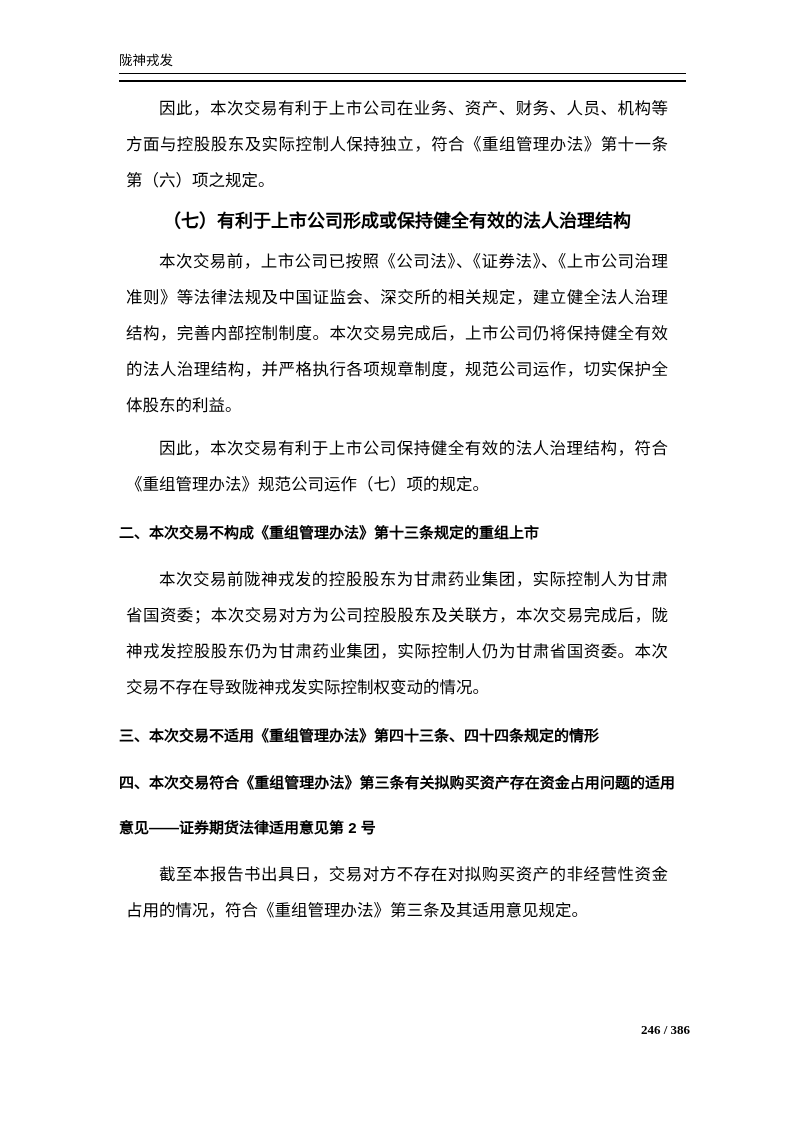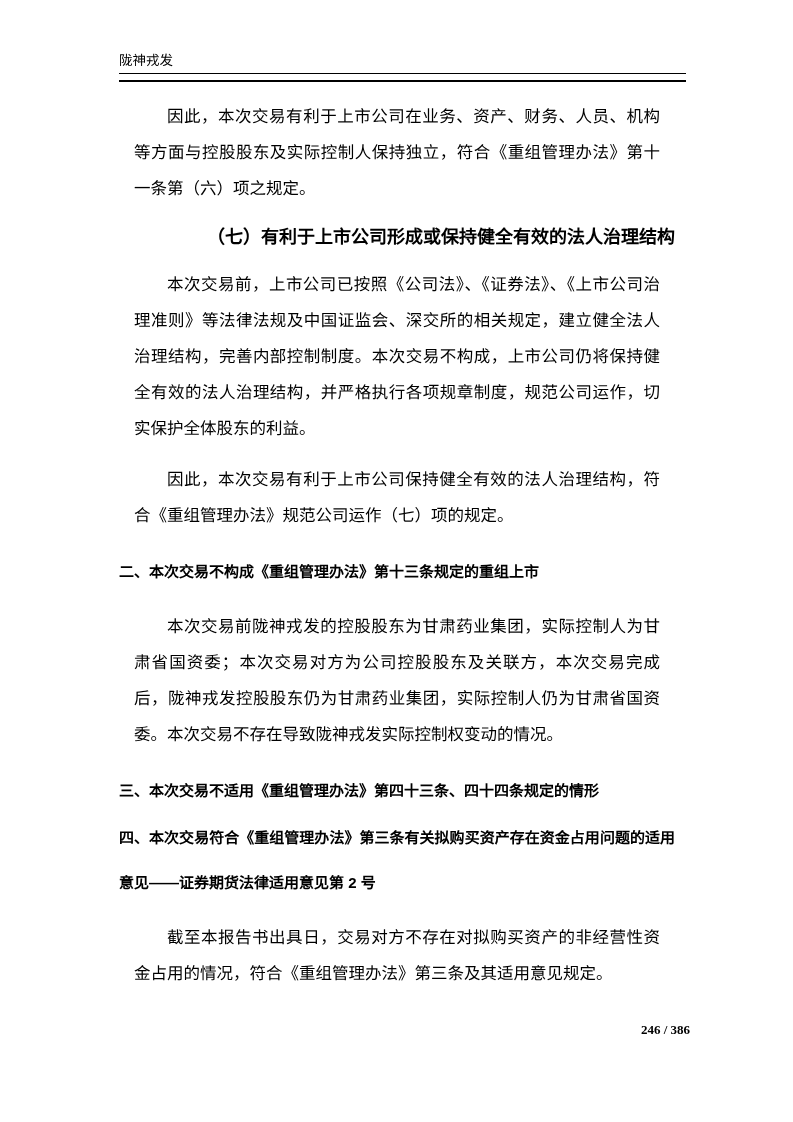--- a/index.html
+++ b/index.html
@@ -43,41 +43,41 @@
   }
   
   .content {
     position: absolute;
     left: 119px;
     width: 556px;
     top: 84px;
     text-align: justify;
   }
   .para {
-    margin: 15px;
+    margin: 7px;
     font-size: 16.5px;
     line-height: 36px;
     text-indent: 2em;
     font-family: "Liberation Serif", "DejaVu Serif", serif;
   }
   .heading-1 {
     font-family: "Liberation Sans", "DejaVu Sans", sans-serif;
     font-weight: bold;
     font-size: 15px;
     line-height: 45px;
     margin: 2px 0 2px 0;
     text-align: justify;
   }
   .heading-2 {
-    font-family: Liberation Serif, serif;
+    font-family: Liberation Mono, monospace;
     font-weight: bold;
     font-size: 18px;
     line-height: 30px;
     margin: 8px 0 6px 0;
-    text-align: right;
+    text-align: center;
   }
   
   .page-footer {
     position: absolute;
     top: 1020px;
     right: 103px;
     font-family: "Liberation Serif", "DejaVu Serif", serif;
     font-weight: bold;
     font-size: 13px;
     line-height: 20px;
@@ -93,21 +93,21 @@
       <span class="header-left">陇神戎发</span>
     </div>
     <div class="header-rule"></div>
   </div>
 
   <div class="content">
     <p class="para">因此，本次交易有利于上市公司在业务、资产、财务、人员、机构等方面与控股股东及实际控制人保持独立，符合《重组管理办法》第十一条第（六）项之规定。</p>
 
     <div class="heading-2">（七）有利于上市公司形成或保持健全有效的法人治理结构</div>
 
-    <p class="para">本次交易前，上市公司已按照《公司法》、《证券法》、《上市公司治理准则》等法律法规及中国证监会、深交所的相关规定，建立健全法人治理结构，完善内部控制制度。本次交易不构成，上市公司仍将保持健全有效的法人治理结构，并严格执行各项规章制度，规范公司运作，切实保护全体股东的利益。</p>
+    <p class="para">本次交易前，上市公司已按照《公司法》、《证券法》、《上市公司治理准则》等法律法规及中国证监会、深交所的相关规定，建立健全法人治理结构，完善内部控制制度。本次交易完成后，上市公司仍将保持健全有效的法人治理结构，并严格执行各项规章制度，规范公司运作，切实保护全体股东的利益。</p>
 
     <p class="para">因此，本次交易有利于上市公司保持健全有效的法人治理结构，符合《重组管理办法》规范公司运作（七）项的规定。</p>
 
     <div class="heading-1">二、本次交易不构成《重组管理办法》第十三条规定的重组上市</div>
 
     <p class="para">本次交易前陇神戎发的控股股东为甘肃药业集团，实际控制人为甘肃省国资委；本次交易对方为公司控股股东及关联方，本次交易完成后，陇神戎发控股股东仍为甘肃药业集团，实际控制人仍为甘肃省国资委。本次交易不存在导致陇神戎发实际控制权变动的情况。</p>
 
     <div class="heading-1">三、本次交易不适用《重组管理办法》第四十三条、四十四条规定的情形</div>
 
 

